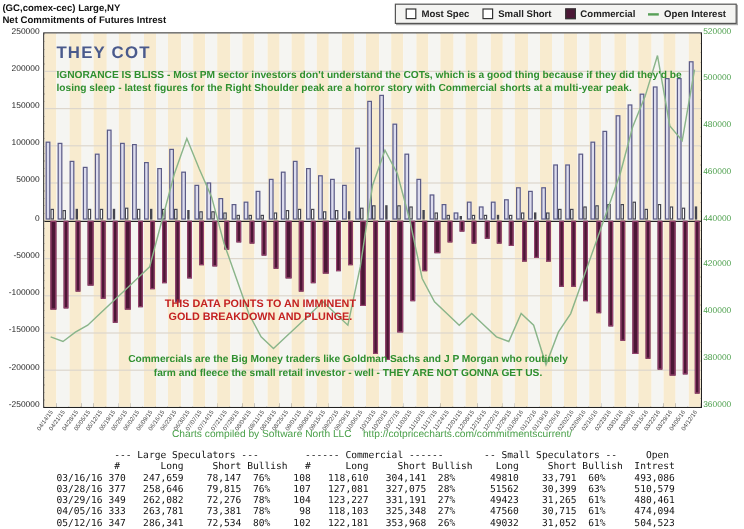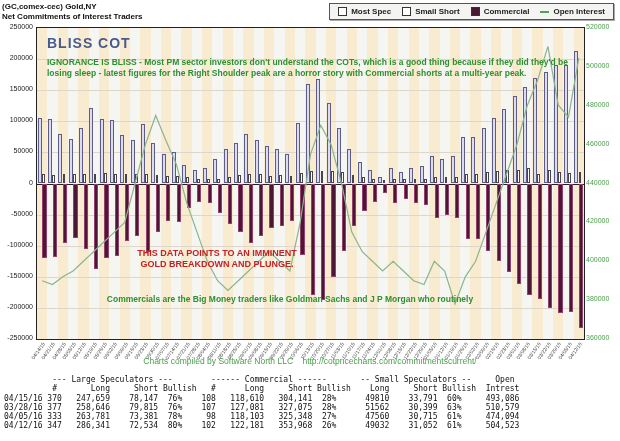--- a/index.html
+++ b/index.html
@@ -43,30 +43,30 @@
   .yr{position:absolute;left:586px;font-size:7px;color:#4a9e4a;}
   .xd{position:absolute;width:34px;text-align:right;font-size:5px;color:#444;
       transform-origin:100% 0;transform:rotate(-55deg);white-space:nowrap;}
   
   #footer{position:absolute;left:0;top:356px;width:620px;text-align:center;z-index:9;
           font-size:8.5px;color:#4aa04a;}
   #footer .url{margin-left:7px;}
   
   #cot-table{position:absolute;left:4px;top:375px;font-family:"DejaVu Sans Mono",monospace;
              font-size:8px;line-height:9.3px;color:#111;}
-  #cot-table .line{white-space:pre;}
+  #cot-table .line{white-space:pre;margin-left:43px;}
 </style>
 </head>
 <body>
 
 <div id="app">
 
   <div id="hdr">
-    <div>(GC,comex-cec) Gold,NY</div>
-    <div>Net Commitments of Interest Traders</div>
+    <div>(GC,comex-cec) Large,NY</div>
+    <div>Net Commitments of Futures Intrest</div>
   </div>
 
   <div id="legend">
       <div class="leg-item">
         <div class="sw-outline"></div>
         <div>Most Spec</div>
       </div>
       <div class="leg-item">
         <div class="sw-outline"></div>
         <div>Small Short</div>
@@ -78,28 +78,29 @@
       <div class="leg-item">
         <div class="sw-line"></div>
         <div>Open Interest</div>
       </div>
     </div>
 
   <div id="plot">
     <div class="tickcol-l"></div>
     <div class="tickcol-r"></div>
     <div class="tickrow-b"></div>
-    <div id="goldcot">BLISS COT</div>
+    <div id="goldcot">THEY COT</div>
     <div id="green-top">IGNORANCE IS BLISS - Most PM sector investors don't understand the COTs, which is a good thing because if they did they'd be losing sleep - latest figures for the Right Shoulder peak are a horror story with Commercial shorts at a multi-year peak.</div>
     <div id="red-note">
       <div>THIS DATA POINTS TO AN IMMINENT</div>
       <div>GOLD BREAKDOWN AND PLUNGE.</div>
     </div>
     <div id="green-bottom">
       <div>Commercials are the Big Money traders like Goldman Sachs and J P Morgan who routinely</div>
+      <div>farm and fleece the small retail investor - well - THEY ARE NOT GONNA GET US.</div>
     </div>
   <div class="stripe" style="left: 0px; width: 10.3208px; background: rgb(248, 235, 207);"></div>
       <div class="stripe" style="left: 10.3208px; width: 10.3208px; background: rgb(245, 245, 242);"></div>
       <div class="stripe" style="left: 20.6415px; width: 10.3208px; background: rgb(248, 235, 207);"></div>
       <div class="stripe" style="left: 30.9623px; width: 10.3208px; background: rgb(245, 245, 242);"></div>
       <div class="stripe" style="left: 41.283px; width: 10.3208px; background: rgb(248, 235, 207);"></div>
       <div class="stripe" style="left: 51.6038px; width: 10.3208px; background: rgb(245, 245, 242);"></div>
       <div class="stripe" style="left: 61.9245px; width: 10.3208px; background: rgb(248, 235, 207);"></div>
       <div class="stripe" style="left: 72.2453px; width: 10.3208px; background: rgb(245, 245, 242);"></div>
       <div class="stripe" style="left: 82.566px; width: 10.3208px; background: rgb(248, 235, 207);"></div>
@@ -401,19 +402,20 @@
     </div>
 
   <div id="footer">
     <span>Charts compiled by Software North LLC</span>
     <span class="url">http://cotpricecharts.com/commitmentscurrent/</span>
   </div>
 
   <div id="cot-table">
       <div class="line">          --- Large Speculators ---        ------ Commercial ------       -- Small Speculators --     Open</div>
       <div class="line">          #       Long     Short Bullish   #      Long     Short Bullish    Long     Short Bullish  Intrest</div>
-      <div class="line">04/15/16 370   247,659    78,147  76%    108   118,610   304,141  28%      49810    33,791  60%     493,086</div>
+      <div class="line">03/16/16 370   247,659    78,147  76%    108   118,610   304,141  28%      49810    33,791  60%     493,086</div>
       <div class="line">03/28/16 377   258,646    79,815  76%    107   127,081   327,075  28%      51562    30,399  63%     510,579</div>
+      <div class="line">03/29/16 349   262,082    72,276  78%    104   123,227   331,191  27%      49423    31,265  61%     480,461</div>
       <div class="line">04/05/16 333   263,781    73,381  78%     98   118,103   325,348  27%      47560    30,715  61%     474,094</div>
-      <div class="line">04/12/16 347   286,341    72,534  80%    102   122,181   353,968  26%      49032    31,052  61%     504,523</div>
+      <div class="line">05/12/16 347   286,341    72,534  80%    102   122,181   353,968  26%      49032    31,052  61%     504,523</div>
     </div>
 
 </div>
 
 </body></html>

